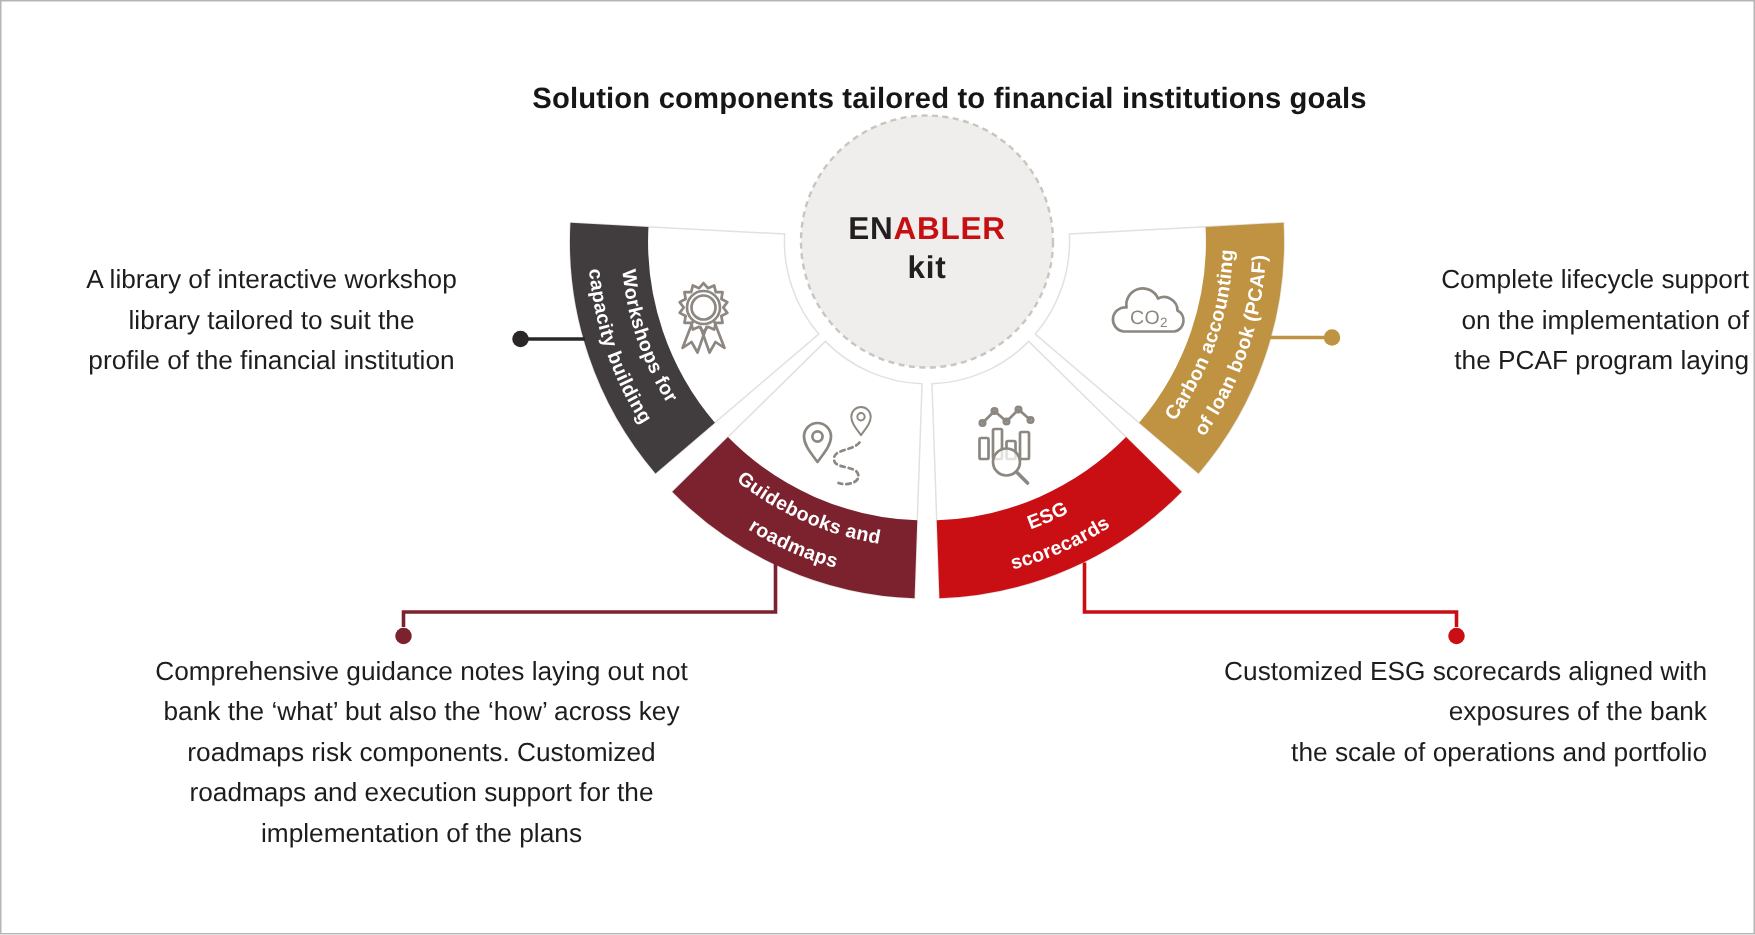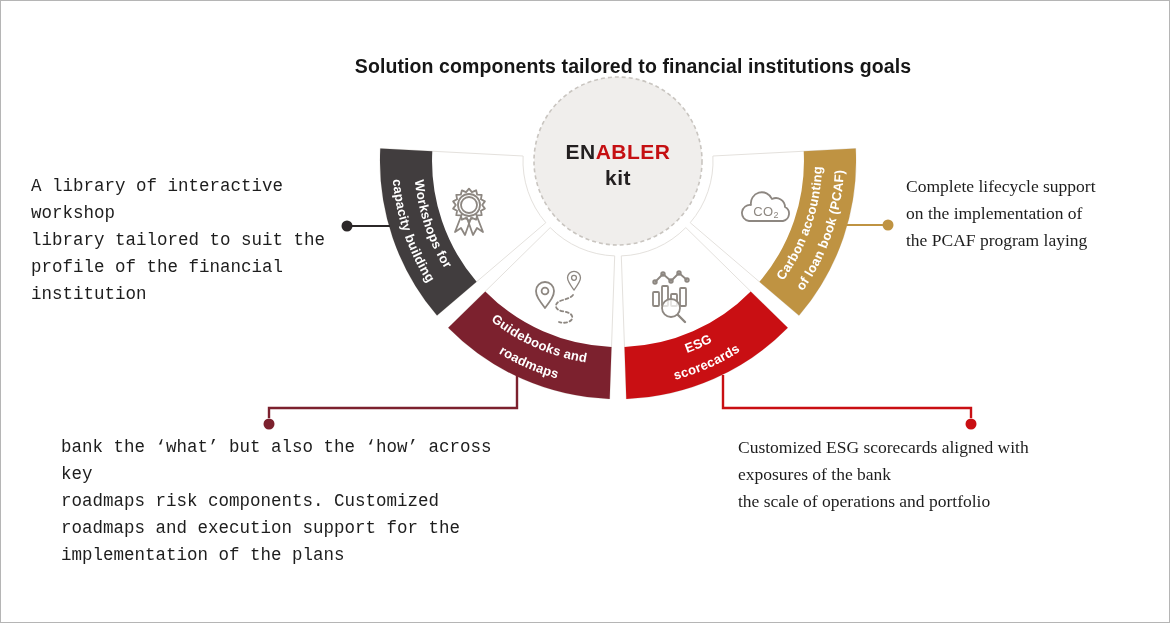--- a/index.html
+++ b/index.html
@@ -2,22 +2,22 @@
 <html><head>
 <meta charset="utf-8">
 <style>
   html,body{margin:0;padding:0;background:#e8e8e8;font-family:"Liberation Sans",sans-serif;}
   .page{position:relative;width:1170px;height:623px;background:#ffffff;border:1px solid #b5b5b5;
         box-sizing:border-box;margin:0 auto;overflow:hidden;}
   .title{position:absolute;top:26px;left:0;right:0;padding-left:96px;text-align:center;
          font-size:19.5px;font-weight:700;color:#161616;letter-spacing:.1px;margin-top:28px;}
   .diagram-svg{position:absolute;left:0;top:0;}
   .callout{position:absolute;font-size:17.5px;line-height:27px;color:#1d1d1d;}
-  .callout.align-right{text-align:left;font-family:Liberation Mono, monospace;}
-  .callout.align-left{text-align:left;font-family:Liberation Serif, serif;}
+  .callout.align-right{text-align:center;}
+  .callout.align-left{text-align:right;}
   .band-label{font-size:13px;font-weight:700;letter-spacing:.25px;fill:#ffffff;}
   .center-line1{font-size:21px;font-weight:700;letter-spacing:.5px;}
   .center-line2{font-size:21px;font-weight:700;letter-spacing:.5px;}
   .co2-text{font-size:13px;letter-spacing:.3px;}
 </style>
 </head>
 <body>
 
 <div class="page">
 
@@ -128,20 +128,21 @@
     <div>profile of the financial institution</div>
   </div>
 
   <div class="callout align-left" style="left:905px;top:172px;width:260px;">
     <div>Complete lifecycle support</div>
     <div>on the implementation of</div>
     <div>the PCAF program laying</div>
   </div>
 
   <div class="callout align-right" style="left:60px;top:433px;width:440px;">
+    <div>Comprehensive guidance notes laying out not</div>
     <div>bank the ‘what’ but also the ‘how’ across key</div>
     <div>roadmaps risk components. Customized</div>
     <div>roadmaps and execution support for the</div>
     <div>implementation of the plans</div>
   </div>
 
   <div class="callout align-left" style="left:737px;top:433px;width:400px;">
     <div>Customized ESG scorecards aligned with</div>
     <div>exposures of the bank</div>
     <div>the scale of operations and portfolio</div>

